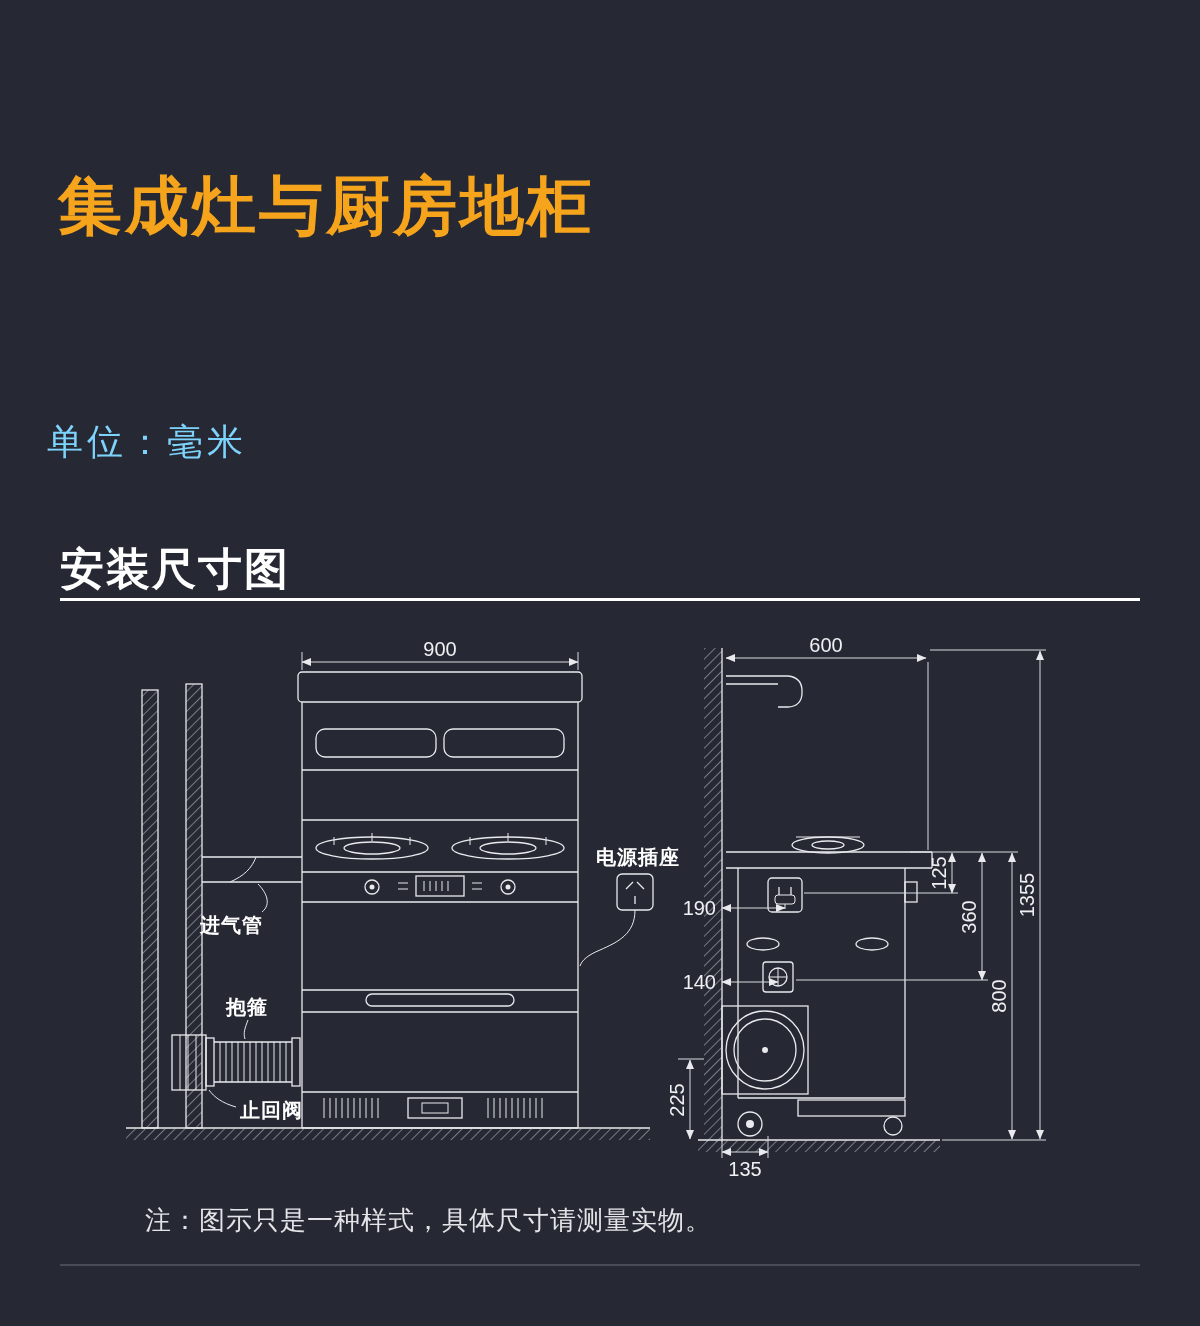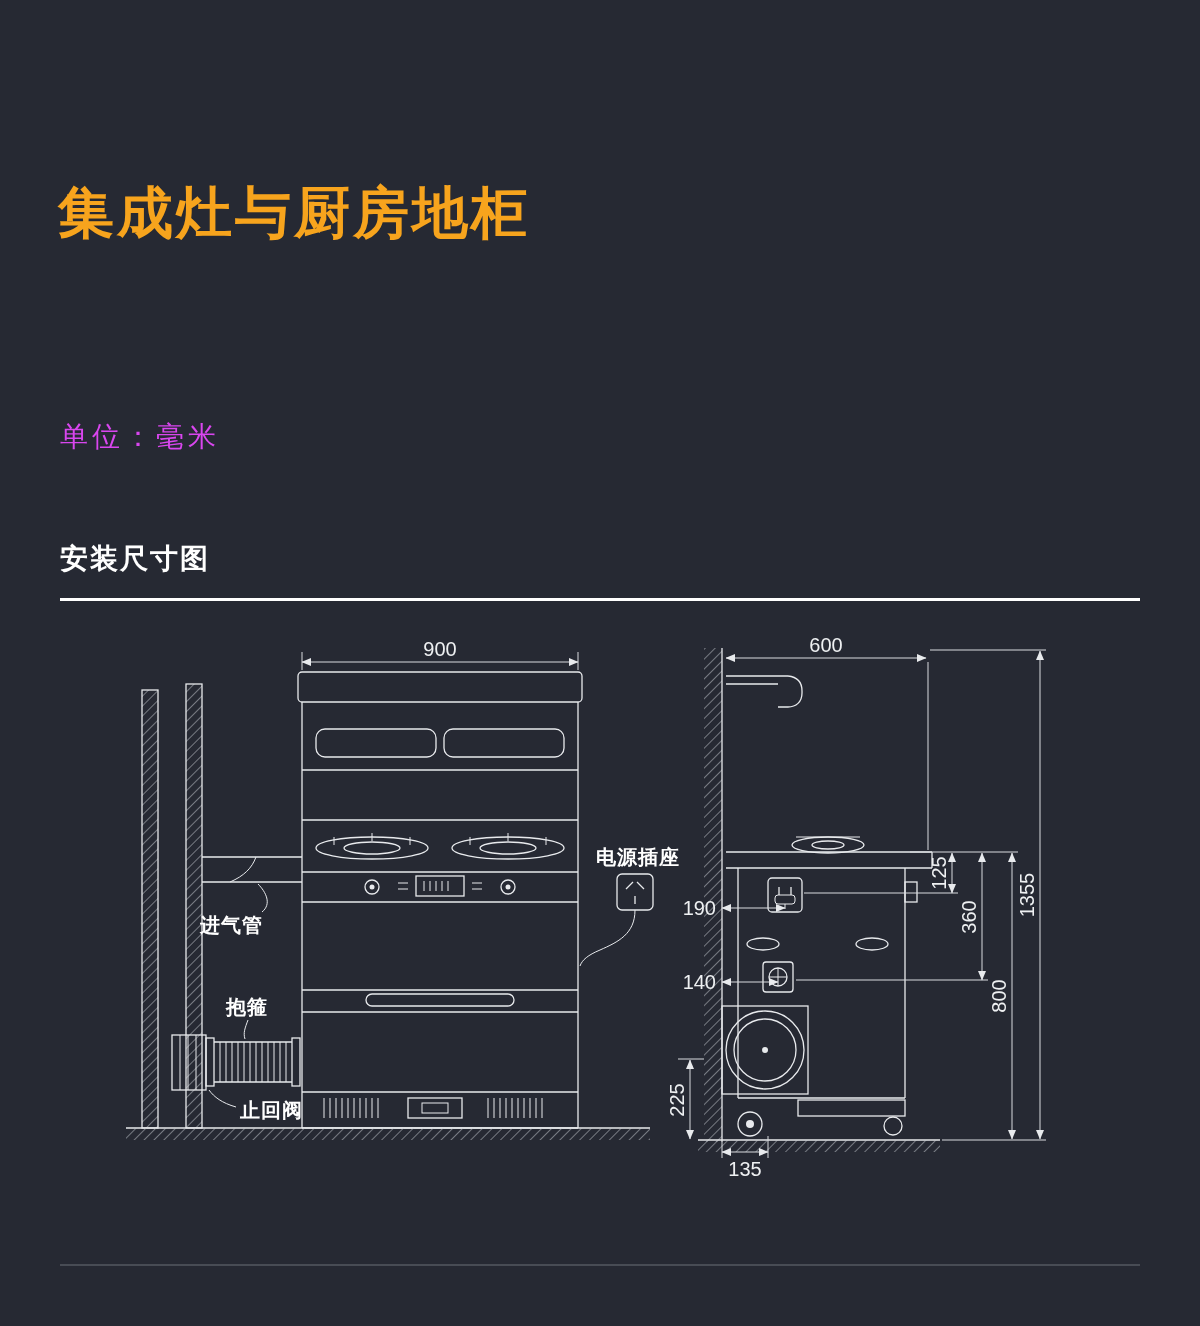--- a/index.html
+++ b/index.html
@@ -4,31 +4,31 @@
 <style>
   html,body{margin:0;padding:0;}
   body{
     width:1200px;height:1326px;
     background:#262933;
     font-family:"Liberation Sans","DejaVu Sans",sans-serif;
     overflow:hidden;
   }
   .page{position:relative;width:1200px;height:1326px;background:#262933;}
   .title{
-    position:absolute;left:58px;top:151px;
-    font-size:56px;line-height:124px;font-weight:bold;
+    position:absolute;left:58px;top:144px;
+    font-size:64px;line-height:124px;font-weight:bold;
     color:#F7A41D;letter-spacing:3px;white-space:nowrap;
   }
   .unit{
-    position:absolute;left:60px;top:418px;
-    font-size:28px;color:#d946ef;letter-spacing:4px;
+    position:absolute;left:47px;top:418px;
+    font-size:36px;color:#7dd3fc;letter-spacing:4px;
   }
   .heading{
     position:absolute;left:60px;top:540px;
-    font-size:28px;font-weight:bold;color:#FFFFFF;letter-spacing:2px;
+    font-size:44px;font-weight:bold;color:#FFFFFF;letter-spacing:2px;
   }
   .divider{
     position:absolute;left:60px;top:598px;width:1080px;height:3px;background:#FFFFFF;
   }
   .diagram{
     position:absolute;left:0;top:630px;
   }
   .note{
     position:absolute;left:145px;top:1203px;
     font-size:26px;color:#E2E4E7;letter-spacing:1px;
@@ -246,15 +246,16 @@
     </g>
 
     <g fill="#FFFFFF" stroke="none">
       <text class="cn" x="200" y="302">进气管</text>
       <text class="cn" x="226" y="384">抱箍</text>
       <text class="cn" x="240" y="487">止回阀</text>
       <text class="cn" x="596" y="234">电源插座</text>
     </g>
   </svg>
 
+  <div class="note">注：图示只是一种样式，具体尺寸请测量实物。</div>
 
   <div class="bottom-divider"></div>
 </div>
 
 </body></html>

